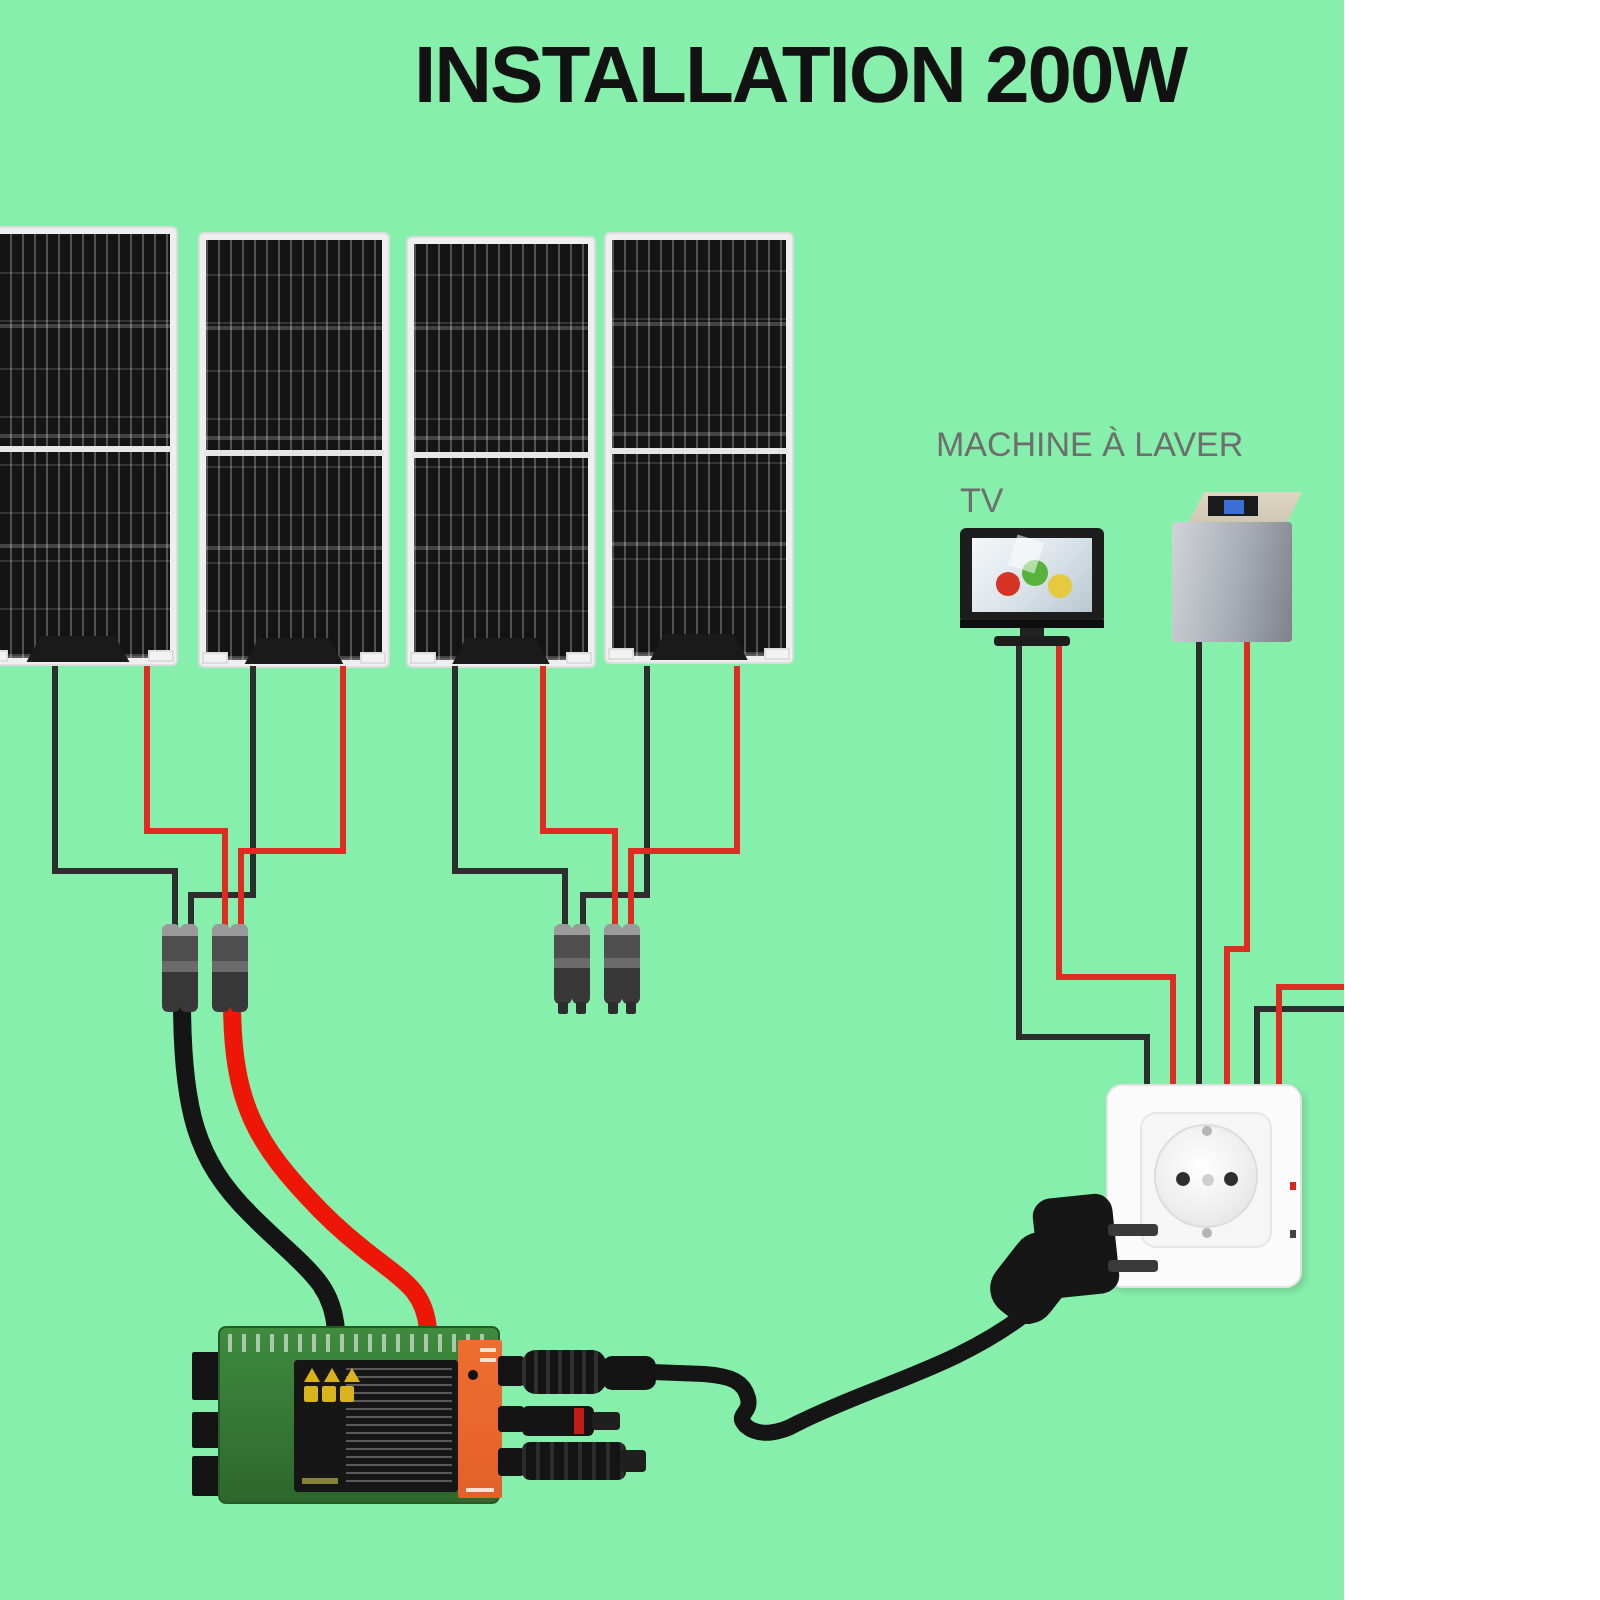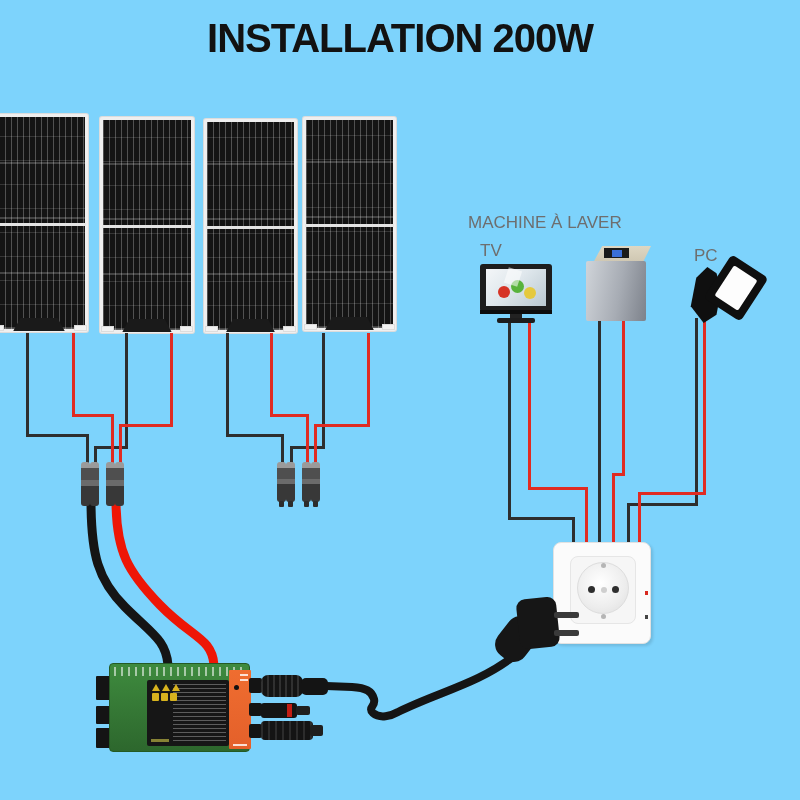--- a/index.html
+++ b/index.html
@@ -3,21 +3,21 @@
 <meta charset="utf-8">
 <style>
   :root{
     --wire-black:#2e2e2e; --wire-red:#e02b22;
     --cable-black:#151515; --cable-red:#ee1606;
     --inverter-green:#3e8b3e; --inverter-orange:#e4602a;
     --title-text:#121212; --label-text:#6e6e6e;
   }
   *{margin:0;padding:0;box-sizing:border-box}
   html,body{background:#fff}
-  .canvas{position:relative;width:800px;height:800px;background:#7dd3fc;overflow:hidden;
+  .canvas{position:relative;width:672px;height:800px;background:#86efac;overflow:hidden;
           font-family:"Liberation Sans",sans-serif}
   .abs{position:absolute}
 
   
   .title{position:absolute;top:14px;left:0;width:800px;text-align:center;
          color:var(--title-text);font-weight:700;font-size:40px;line-height:48px;letter-spacing:-1px}
 
   
   .panel{position:absolute;background:#efefef;border-radius:2px;padding:3px;
          box-shadow:0 0 0 1px #dcdcdc}

